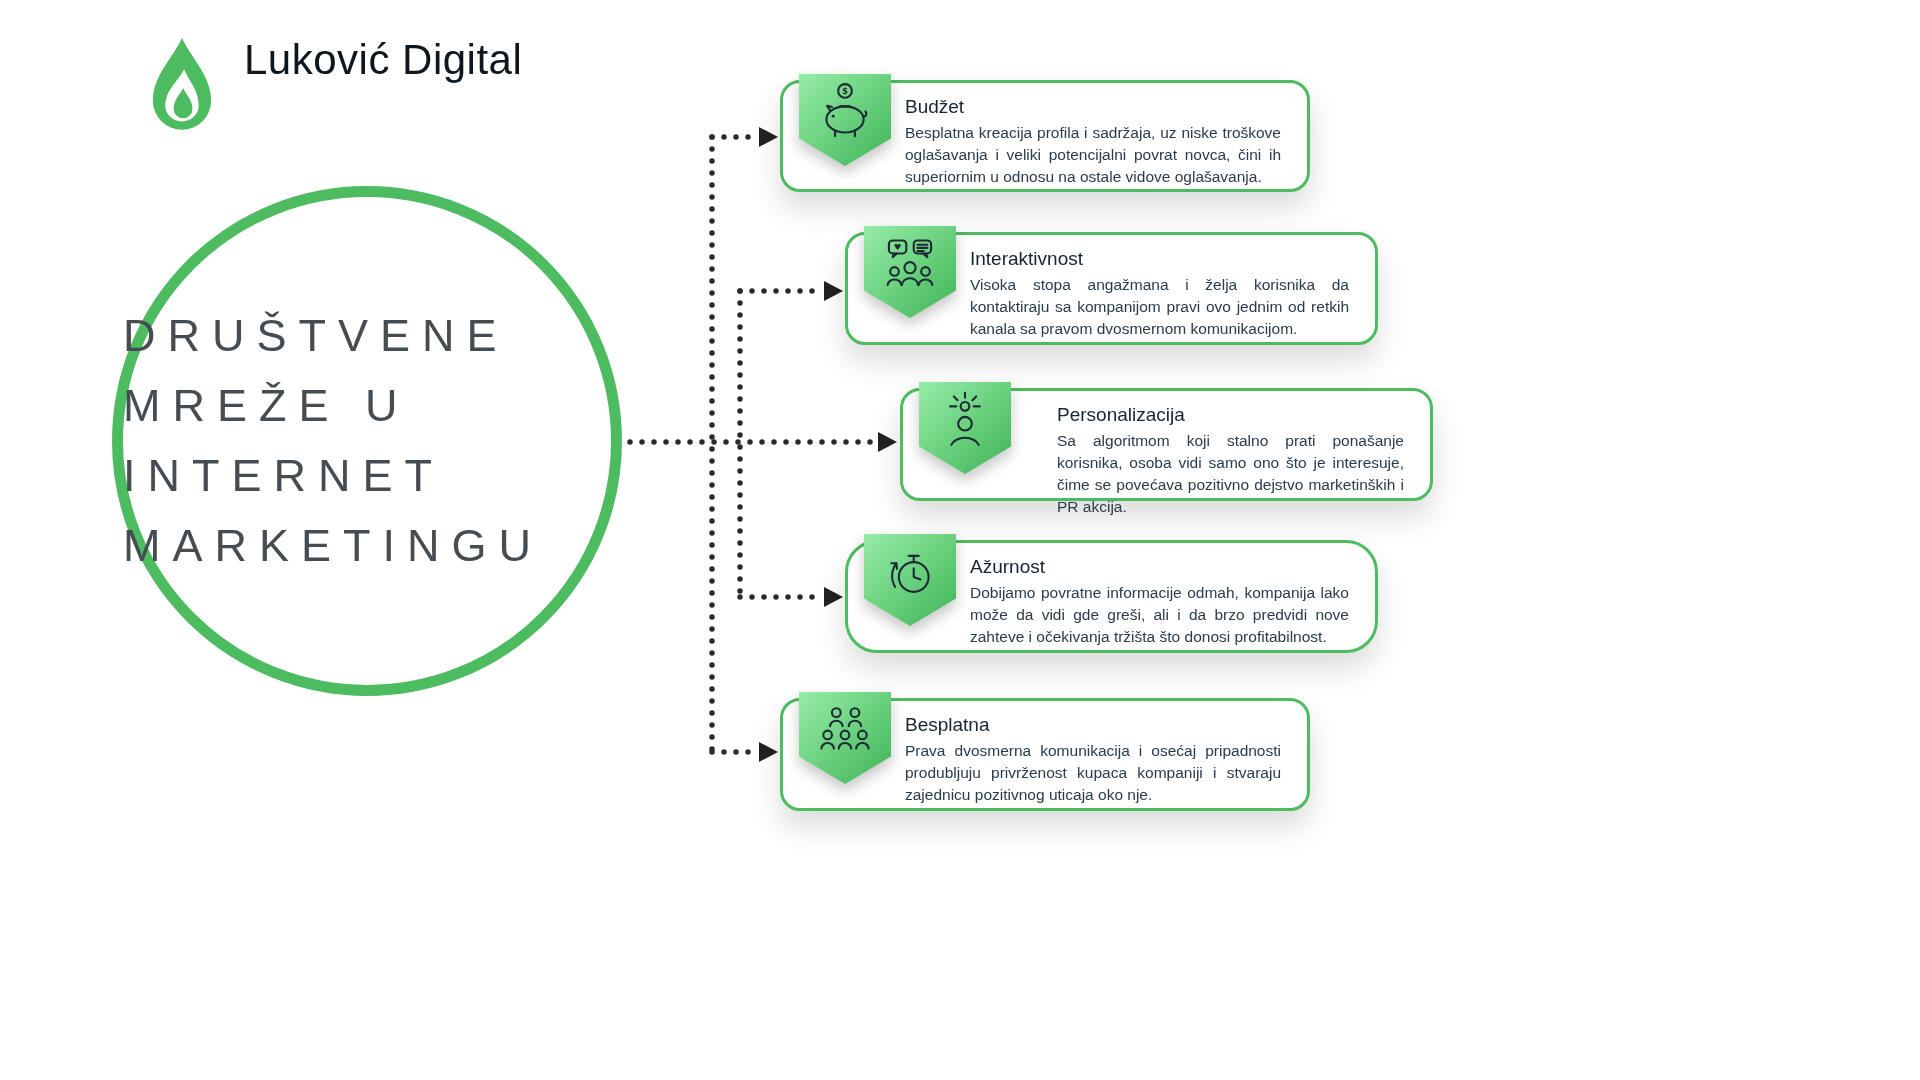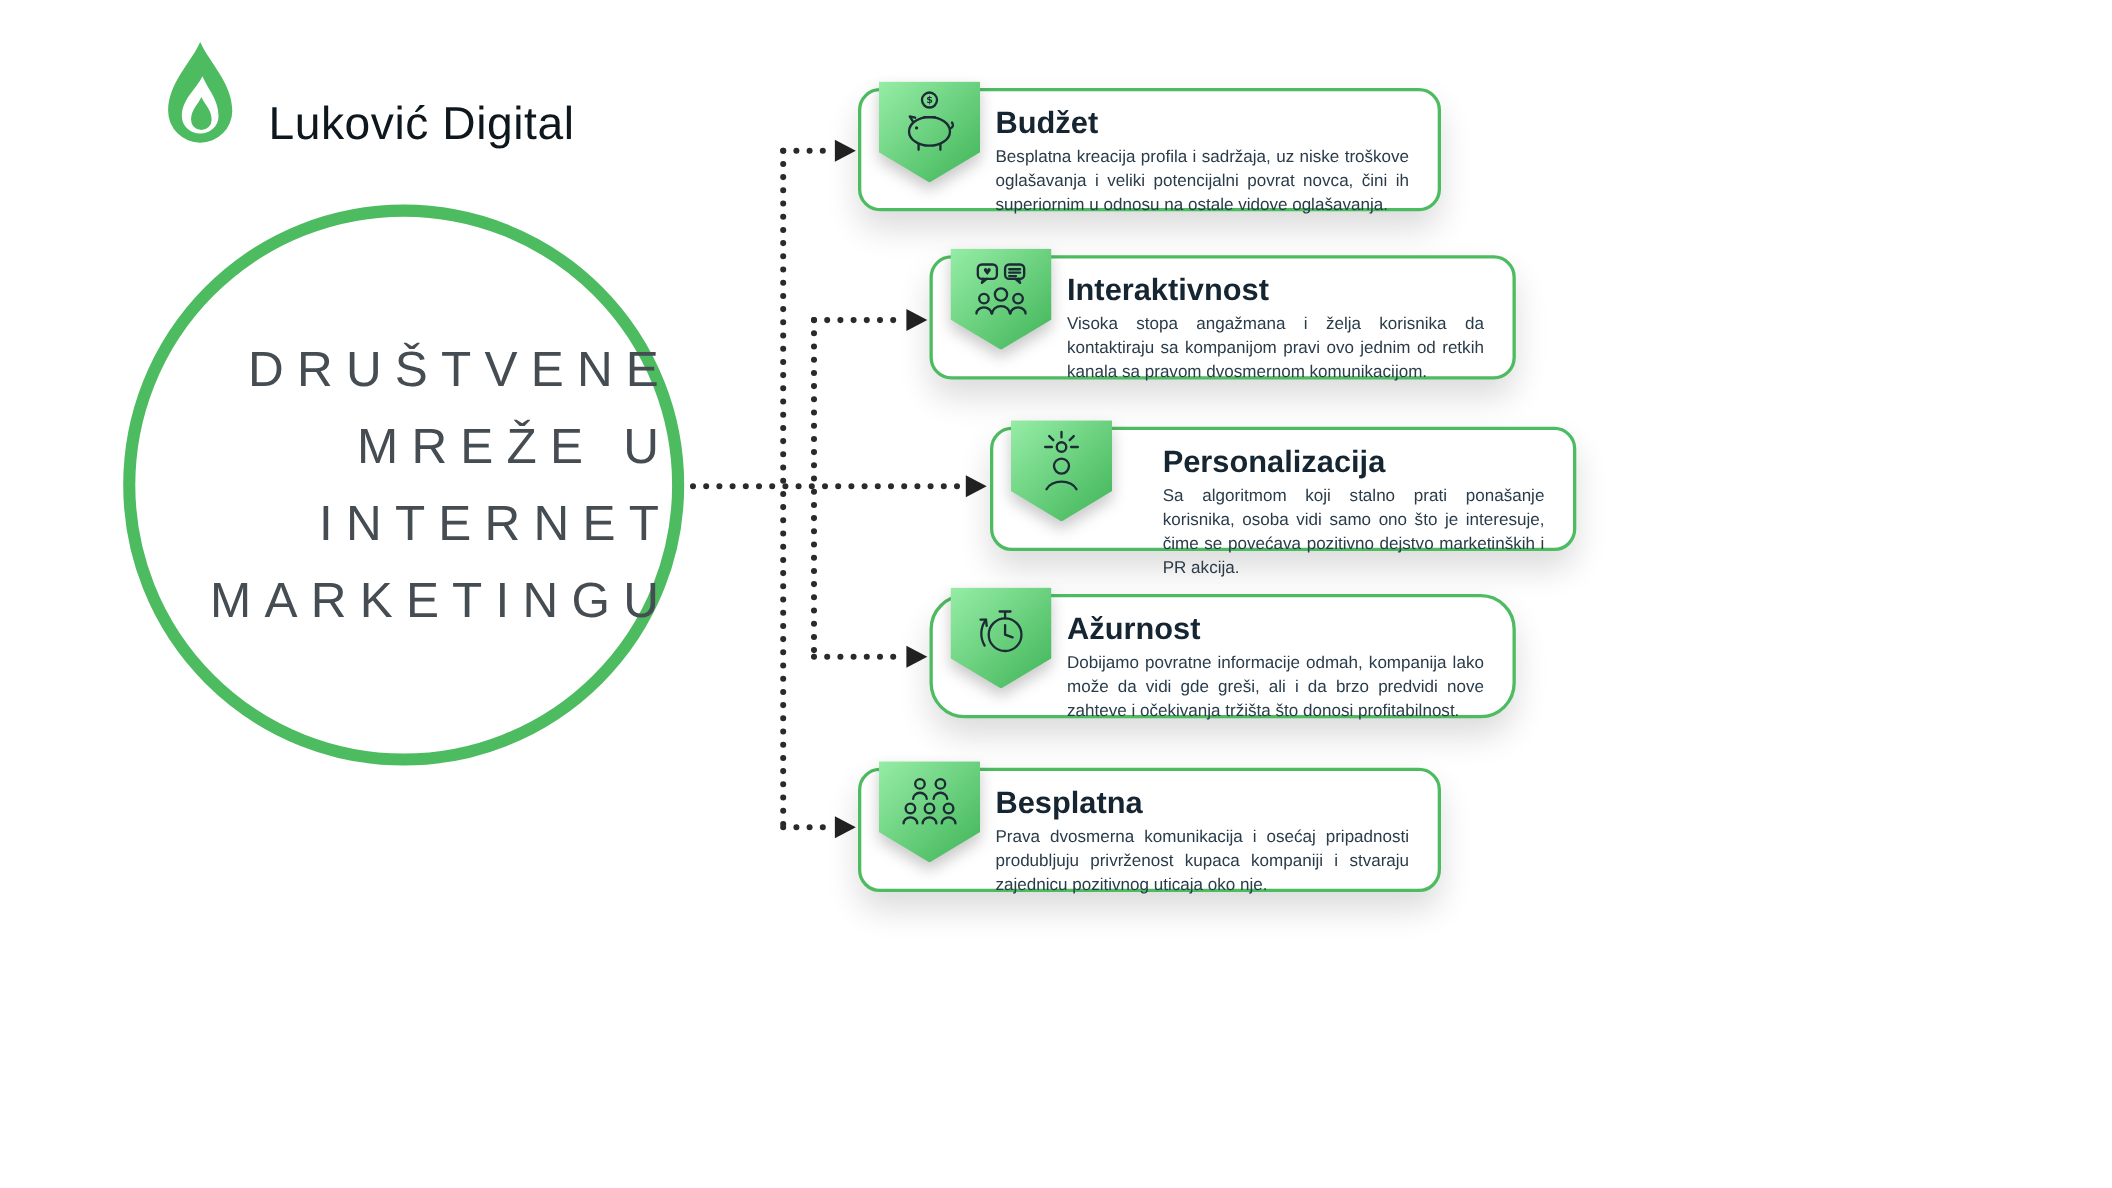--- a/index.html
+++ b/index.html
@@ -15,48 +15,48 @@
   html,body{width:1920px;height:1080px;}
   body{
     position:relative;
     background:#ffffff;
     font-family:"Liberation Sans","DejaVu Sans",sans-serif;
     overflow:hidden;
   }
   
   .brand{
     position:absolute;left:148px;top:36px;
-    display:flex;align-items:flex-end;gap:28px;
+    display:flex;align-items:flex-start;gap:28px;
   }
   .brand-name{
     font-size:42px;font-weight:500;color:#0e171d;letter-spacing:.5px;
   }
   
   .big-circle{
     position:absolute;left:112px;top:186px;width:510px;height:510px;
     border:11px solid var(--green);border-radius:50%;
-    display:flex;flex-direction:column;align-items:flex-end;justify-content:center;
+    display:flex;flex-direction:column;align-items:flex-start;justify-content:center;
     gap:18px;background:#fff;
   }
   .circle-line{
     font-size:45px;letter-spacing:12px;color:var(--circle-text);
     font-weight:400;text-transform:uppercase;white-space:nowrap;
   }
   
   .connectors{position:absolute;left:0;top:0;pointer-events:none;}
   .dotline{stroke:var(--connector);stroke-width:5.5;stroke-linecap:round;fill:none;stroke-dasharray:0 12;}
   .arrowhead{fill:#222;}
   
   .card{
     position:absolute;background:#fff;
     border:3px solid var(--green);border-radius:20px;
     box-shadow:0 16px 30px rgba(0,0,0,.14);
   }
   .card-text{margin-left:122px;padding:13px 26px 12px 0;}
-  .card-title{font-size:28px;font-weight:bold;color:var(--text-dark);margin-bottom:4px;}
+  .card-title{font-size:19px;font-weight:normal;color:var(--text-dark);margin-bottom:4px;}
   .card-desc{font-size:15.5px;line-height:1.43;color:var(--text-body);text-align:justify;}
   .badge-wrap{
     position:absolute;top:-9px;left:16px;width:92px;height:92px;
     filter:drop-shadow(0 7px 7px rgba(0,0,0,.22));
   }
   .badge{
     width:100%;height:100%;
     clip-path:polygon(0 0,100% 0,100% 70%,50% 100%,0 70%);
     background:linear-gradient(135deg,var(--green-light) 0%,var(--green-dark) 100%);
     display:flex;align-items:flex-start;justify-content:center;

